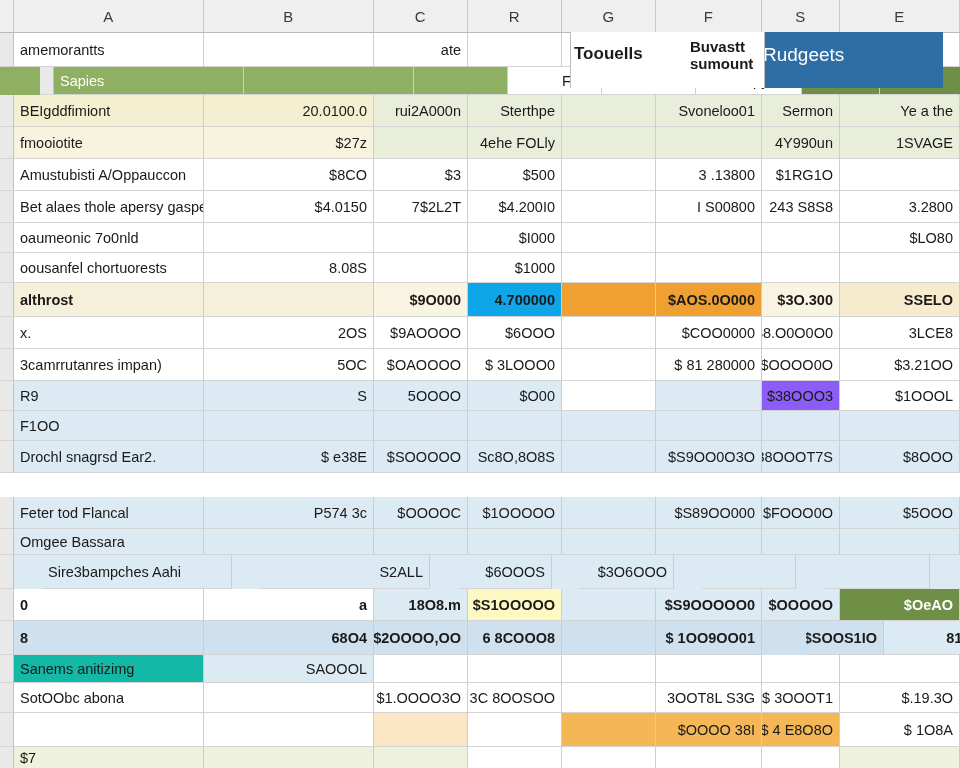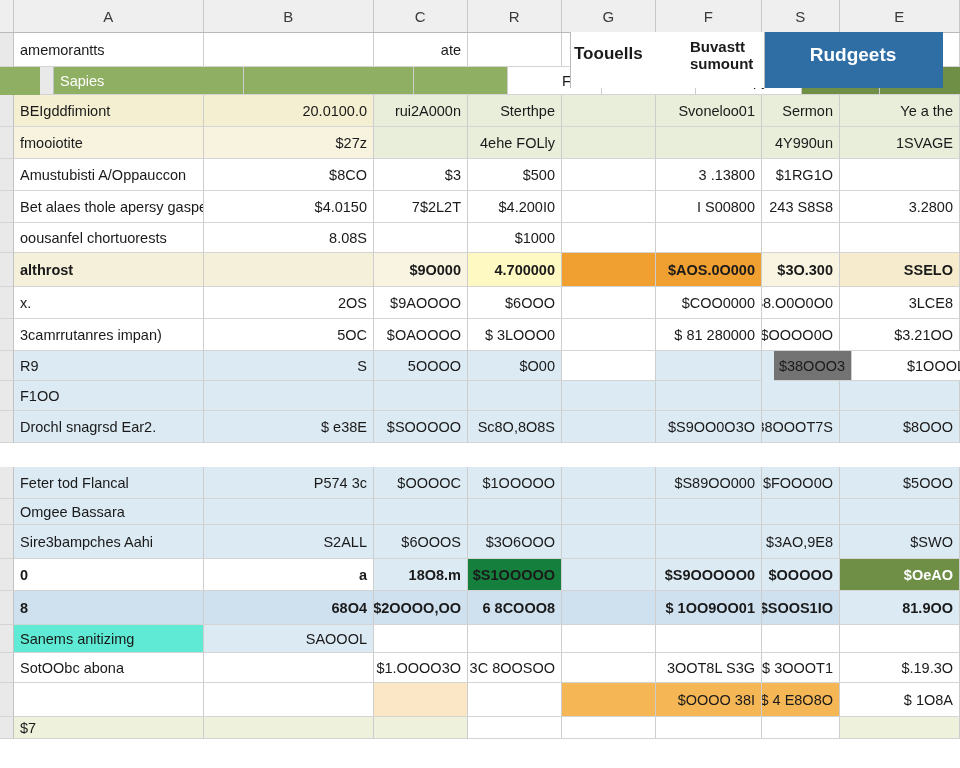--- a/index.html
+++ b/index.html
@@ -170,35 +170,46 @@
         <div class="cell num" style="width: 170px; min-width: 170px;">$4.0150</div>
         <div class="cell num" style="width: 94px; min-width: 94px;">7$2L2T</div>
         <div class="cell num" style="width: 94px; min-width: 94px;">$4.200I0</div>
         <div class="cell num" style="width: 94px; min-width: 94px;"></div>
         <div class="cell num" style="width: 106px; min-width: 106px;">I S00800</div>
         <div class="cell num" style="width: 78px; min-width: 78px;">243 S8S8</div>
         <div class="cell num" style="width: 120px; min-width: 120px;">3.2800</div>
       </div>
       <div class="row blurred fill-white" style="height: 30px;">
         <div class="gutter"></div>
+        <div class="cell lft" style="width: 190px; min-width: 190px;">oaumeonic 7o0nld</div>
+        <div class="cell num" style="width: 170px; min-width: 170px;"></div>
+        <div class="cell num" style="width: 94px; min-width: 94px;"></div>
+        <div class="cell num" style="width: 94px; min-width: 94px;">$I000</div>
+        <div class="cell num" style="width: 94px; min-width: 94px;"></div>
+        <div class="cell num" style="width: 106px; min-width: 106px;"></div>
+        <div class="cell num" style="width: 78px; min-width: 78px;"></div>
+        <div class="cell num" style="width: 120px; min-width: 120px;">$LO80</div>
+      </div>
+      <div class="row blurred fill-white" style="height: 30px;">
+        <div class="gutter"></div>
         <div class="cell lft" style="width: 190px; min-width: 190px;">oousanfel chortuorests</div>
         <div class="cell num" style="width: 170px; min-width: 170px;">8.08S</div>
         <div class="cell num" style="width: 94px; min-width: 94px;"></div>
         <div class="cell num" style="width: 94px; min-width: 94px;">$1000</div>
         <div class="cell num" style="width: 94px; min-width: 94px;"></div>
         <div class="cell num" style="width: 106px; min-width: 106px;"></div>
         <div class="cell num" style="width: 78px; min-width: 78px;"></div>
         <div class="cell num" style="width: 120px; min-width: 120px;"></div>
       </div>
       <div class="row blurred fill-lightcream" style="height: 34px;">
         <div class="gutter"></div>
         <div class="cell lft bold" style="width: 190px; min-width: 190px; background: rgb(245, 240, 218);">althrost</div>
         <div class="cell num bold" style="width: 170px; min-width: 170px; background: rgb(245, 240, 218);"></div>
         <div class="cell num bold" style="width: 94px; min-width: 94px; background: rgb(248, 244, 225);">$9O000</div>
-        <div class="cell num bold" style="width: 94px; min-width: 94px; background: #fef9c3;">4.700000</div>
+        <div class="cell num bold" style="width: 94px; min-width: 94px; background: #0ea5e9;">4.700000</div>
         <div class="cell num bold" style="width: 94px; min-width: 94px; background: rgb(240, 160, 48);"></div>
         <div class="cell num bold" style="width: 106px; min-width: 106px; background: rgb(240, 160, 48);">$AOS.0O000</div>
         <div class="cell num bold" style="width: 78px; min-width: 78px; background: rgb(248, 244, 225);">$3O.300</div>
         <div class="cell num bold" style="width: 120px; min-width: 120px; background: rgb(246, 236, 205);">SSELO</div>
       </div>
       <div class="row blurred fill-white" style="height: 32px;">
         <div class="gutter"></div>
         <div class="cell lft" style="width: 190px; min-width: 190px;">x.</div>
         <div class="cell num" style="width: 170px; min-width: 170px;">2OS</div>
         <div class="cell num" style="width: 94px; min-width: 94px;">$9AOOOO</div>
@@ -220,21 +231,21 @@
         <div class="cell num" style="width: 120px; min-width: 120px;">$3.21OO</div>
       </div>
       <div class="row blurred fill-lightblue" style="height: 30px;">
         <div class="gutter"></div>
         <div class="cell lft" style="width: 190px; min-width: 190px; background: rgb(220, 234, 244);">R9</div>
         <div class="cell num" style="width: 170px; min-width: 170px; background: rgb(220, 234, 244);">S</div>
         <div class="cell num" style="width: 94px; min-width: 94px; background: rgb(220, 234, 244);">5OOOO</div>
         <div class="cell num" style="width: 94px; min-width: 94px; background: rgb(220, 234, 244);">$O00</div>
         <div class="cell num" style="width: 94px; min-width: 94px; background: rgb(255, 255, 255);"></div>
         <div class="cell num" style="width: 106px; min-width: 106px; background: rgb(220, 234, 244);"></div>
-        <div class="cell num" style="width: 78px; min-width: 78px; background: #737373; margin-left: 12px;">$38OOO3</div>
+        <div class="cell num" style="width: 78px; min-width: 78px; background: #8b5cf6;">$38OOO3</div>
         <div class="cell num" style="width: 120px; min-width: 120px; background: rgb(255, 255, 255);">$1OOOL</div>
       </div>
       <div class="row blurred fill-lightblue" style="height: 30px;">
         <div class="gutter"></div>
         <div class="cell lft" style="width: 190px; min-width: 190px; background: rgb(220, 234, 244);">F1OO</div>
         <div class="cell num" style="width: 170px; min-width: 170px; background: rgb(220, 234, 244);"></div>
         <div class="cell num" style="width: 94px; min-width: 94px; background: rgb(220, 234, 244);"></div>
         <div class="cell num" style="width: 94px; min-width: 94px; background: rgb(220, 234, 244);"></div>
         <div class="cell num" style="width: 94px; min-width: 94px; background: rgb(220, 234, 244);"></div>
         <div class="cell num" style="width: 106px; min-width: 106px; background: rgb(220, 234, 244);"></div>
@@ -267,56 +278,56 @@
         <div class="gutter"></div>
         <div class="cell lft" style="width: 190px; min-width: 190px; background: rgb(220, 234, 244);">Omgee Bassara</div>
         <div class="cell num" style="width: 170px; min-width: 170px; background: rgb(220, 234, 244);"></div>
         <div class="cell num" style="width: 94px; min-width: 94px; background: rgb(220, 234, 244);"></div>
         <div class="cell num" style="width: 94px; min-width: 94px; background: rgb(220, 234, 244);"></div>
         <div class="cell num" style="width: 94px; min-width: 94px; background: rgb(220, 234, 244);"></div>
         <div class="cell num" style="width: 106px; min-width: 106px; background: rgb(220, 234, 244);"></div>
         <div class="cell num" style="width: 78px; min-width: 78px; background: rgb(220, 234, 244);"></div>
         <div class="cell num" style="width: 120px; min-width: 120px; background: rgb(220, 234, 244);"></div>
       </div>
-      <div class="row blurred fill-lightblue" style="height: 34px;">
+      <div class="row blurred fill-lightblue" style="height: 34px; gap: 28px;">
         <div class="gutter"></div>
         <div class="cell lft" style="width: 190px; min-width: 190px; background: rgb(220, 234, 244);">Sire3bampches Aahi</div>
         <div class="cell num" style="width: 170px; min-width: 170px; background: rgb(220, 234, 244);">S2ALL</div>
         <div class="cell num" style="width: 94px; min-width: 94px; background: rgb(220, 234, 244);">$6OOOS</div>
         <div class="cell num" style="width: 94px; min-width: 94px; background: rgb(220, 234, 244);">$3O6OOO</div>
         <div class="cell num" style="width: 94px; min-width: 94px; background: rgb(220, 234, 244);"></div>
         <div class="cell num" style="width: 106px; min-width: 106px; background: rgb(220, 234, 244);"></div>
         <div class="cell num" style="width: 78px; min-width: 78px; background: rgb(220, 234, 244);">$3AO,9E8</div>
         <div class="cell num" style="width: 120px; min-width: 120px; background: rgb(220, 234, 244);">$SWO</div>
       </div>
       <div class="row blurred fill-white" style="height: 32px;">
         <div class="gutter"></div>
         <div class="cell lft bold" style="width: 190px; min-width: 190px; background: rgb(255, 255, 255);">0</div>
         <div class="cell num bold" style="width: 170px; min-width: 170px; background: rgb(255, 255, 255);">a</div>
         <div class="cell num bold" style="width: 94px; min-width: 94px; background: rgb(220, 234, 244);">18O8.m</div>
-        <div class="cell num bold" style="width: 94px; min-width: 94px; background: #15803d;">$S1OOOOO</div>
+        <div class="cell num bold" style="width: 94px; min-width: 94px; background: #fef9c3;">$S1OOOOO</div>
         <div class="cell num bold" style="width: 94px; min-width: 94px; background: rgb(220, 234, 244);"></div>
         <div class="cell num bold" style="width: 106px; min-width: 106px; background: rgb(220, 234, 244);">$S9OOOOO0</div>
         <div class="cell num bold" style="width: 78px; min-width: 78px; background: rgb(220, 234, 244);">$OOOOO</div>
         <div class="cell num bold" style="width: 120px; min-width: 120px; background: rgb(111, 143, 70); color: rgb(255, 255, 255);">$OeAO</div>
       </div>
       <div class="row blurred fill-blue" style="height: 34px;">
         <div class="gutter"></div>
         <div class="cell lft bold" style="width: 190px; min-width: 190px; background: rgb(207, 224, 238);">8</div>
         <div class="cell num bold" style="width: 170px; min-width: 170px; background: rgb(207, 224, 238);">68O4</div>
         <div class="cell num bold" style="width: 94px; min-width: 94px; background: rgb(207, 224, 238);">$2OOOO,OO</div>
         <div class="cell num bold" style="width: 94px; min-width: 94px; background: rgb(207, 224, 238);">6 8COOO8</div>
         <div class="cell num bold" style="width: 94px; min-width: 94px; background: rgb(207, 224, 238);"></div>
         <div class="cell num bold" style="width: 106px; min-width: 106px; background: rgb(207, 224, 238);">$ 1OO9OO01</div>
-        <div class="cell num bold" style="width: 78px; min-width: 78px; background: rgb(207, 224, 238);">$SOOS1IO</div>
+        <div class="cell num bold" style="width: 78px; min-width: 78px; background: rgb(207, 224, 238); margin-left: 44px;">$SOOS1IO</div>
         <div class="cell num bold" style="width: 120px; min-width: 120px; background: rgb(220, 234, 244);">81.9OO</div>
       </div>
       <div class="row blurred fill-lightblue" style="height: 28px;">
         <div class="gutter"></div>
-        <div class="cell lft" style="width: 190px; min-width: 190px; background: #5eead4;">Sanems anitizimg</div>
+        <div class="cell lft" style="width: 190px; min-width: 190px; background: #14b8a6;">Sanems anitizimg</div>
         <div class="cell num" style="width: 170px; min-width: 170px; background: rgb(220, 234, 244);">SAOOOL</div>
         <div class="cell num" style="width: 94px; min-width: 94px; background: rgb(255, 255, 255);"></div>
         <div class="cell num" style="width: 94px; min-width: 94px; background: rgb(255, 255, 255);"></div>
         <div class="cell num" style="width: 94px; min-width: 94px; background: rgb(255, 255, 255);"></div>
         <div class="cell num" style="width: 106px; min-width: 106px; background: rgb(255, 255, 255);"></div>
         <div class="cell num" style="width: 78px; min-width: 78px; background: rgb(255, 255, 255);"></div>
         <div class="cell num" style="width: 120px; min-width: 120px; background: rgb(255, 255, 255);"></div>
       </div>
       <div class="row blurred fill-white" style="height: 30px;">
         <div class="gutter"></div>
@@ -347,21 +358,21 @@
         <div class="cell num" style="width: 94px; min-width: 94px; background: rgb(238, 242, 221);"></div>
         <div class="cell num" style="width: 94px; min-width: 94px; background: rgb(255, 255, 255);"></div>
         <div class="cell num" style="width: 94px; min-width: 94px; background: rgb(255, 255, 255);"></div>
         <div class="cell num" style="width: 106px; min-width: 106px; background: rgb(255, 255, 255);"></div>
         <div class="cell num" style="width: 78px; min-width: 78px; background: rgb(255, 255, 255);"></div>
         <div class="cell num" style="width: 120px; min-width: 120px; background: rgb(238, 242, 221);"></div>
       </div>
     </div>
 
   <div style="position:absolute; left:763px; top:32px; width:180px; height:56px; background:#2f6ea5;"></div>
-  <div style="position:absolute; left:763px; top:44px; width:180px; text-align:center; color:#ffffff; font-size:19px; font-weight:bold;">Rudgeets</div>
+  <div style="position:absolute; left:763px; top:44px; width:180px; text-align:left; color:#ffffff; font-size:19px; font-weight:normal;">Rudgeets</div>
 
   <div style="position:absolute; left:570px; top:32px; width:118px; height:56px; background:#ffffff; border-left:1px solid #bbb; border-right:1px solid #bbb;"></div>
   <div style="position:absolute; left:574px; top:44px; width:110px; color:#1a1a1a; font-size:17px; font-weight:bold;">Toouells</div>
 
   <div style="position:absolute; left:688px; top:32px; width:76px; height:56px; background:#ffffff; border-right:1px solid #bbb;"></div>
   <div style="position:absolute; left:690px; top:38px; width:74px; color:#1a1a1a; font-size:15px; font-weight:bold; line-height:17px;">Buvastt sumount</div>
 
 </div>
 
 </body></html>

